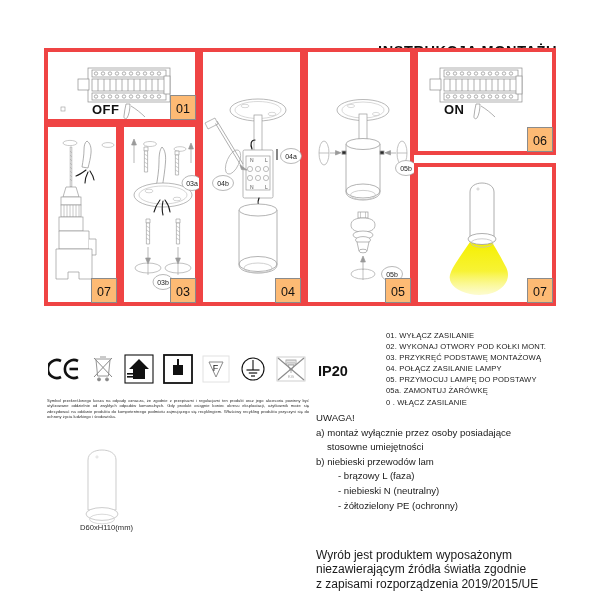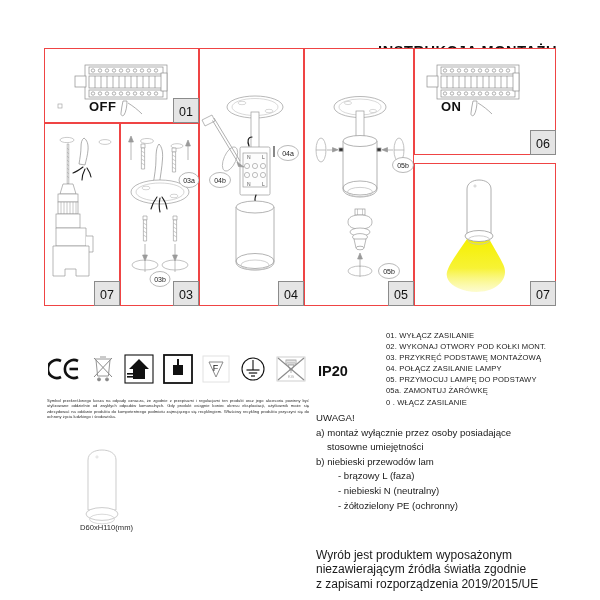--- a/index.html
+++ b/index.html
@@ -26,29 +26,29 @@
     letter-spacing: 0.6px;
     color: #111;
     white-space: nowrap;
     margin-top: 31px;
   }
 
   
   .grid { position: absolute; left: 44px; top: 48px; width: 512px; height: 258px; }
   .panel {
     position: absolute;
-    border: 1px solid #ef4444;
+    border: 4px solid #ef4444;
     box-sizing: border-box;
     background: #fff;
   }
   .pnum {
     position: absolute;
     right: -1px; bottom: -1px;
     border: 1px solid #8b8b8b;
-    background: #e5e5e5;
+    background: #fdba74;
     font-size: 12.5px;
     line-height: 1;
     padding: 7px 5px 4px 5px;
     font-family: "Liberation Sans", sans-serif;
     color: #111;
     z-index: 6;
   }
   
   #p01 { left: 0;   top: 0;   width: 155px; height: 75px; }
   #p02 { left: 0;   top: 75px; width: 76px;  height: 183px; }

